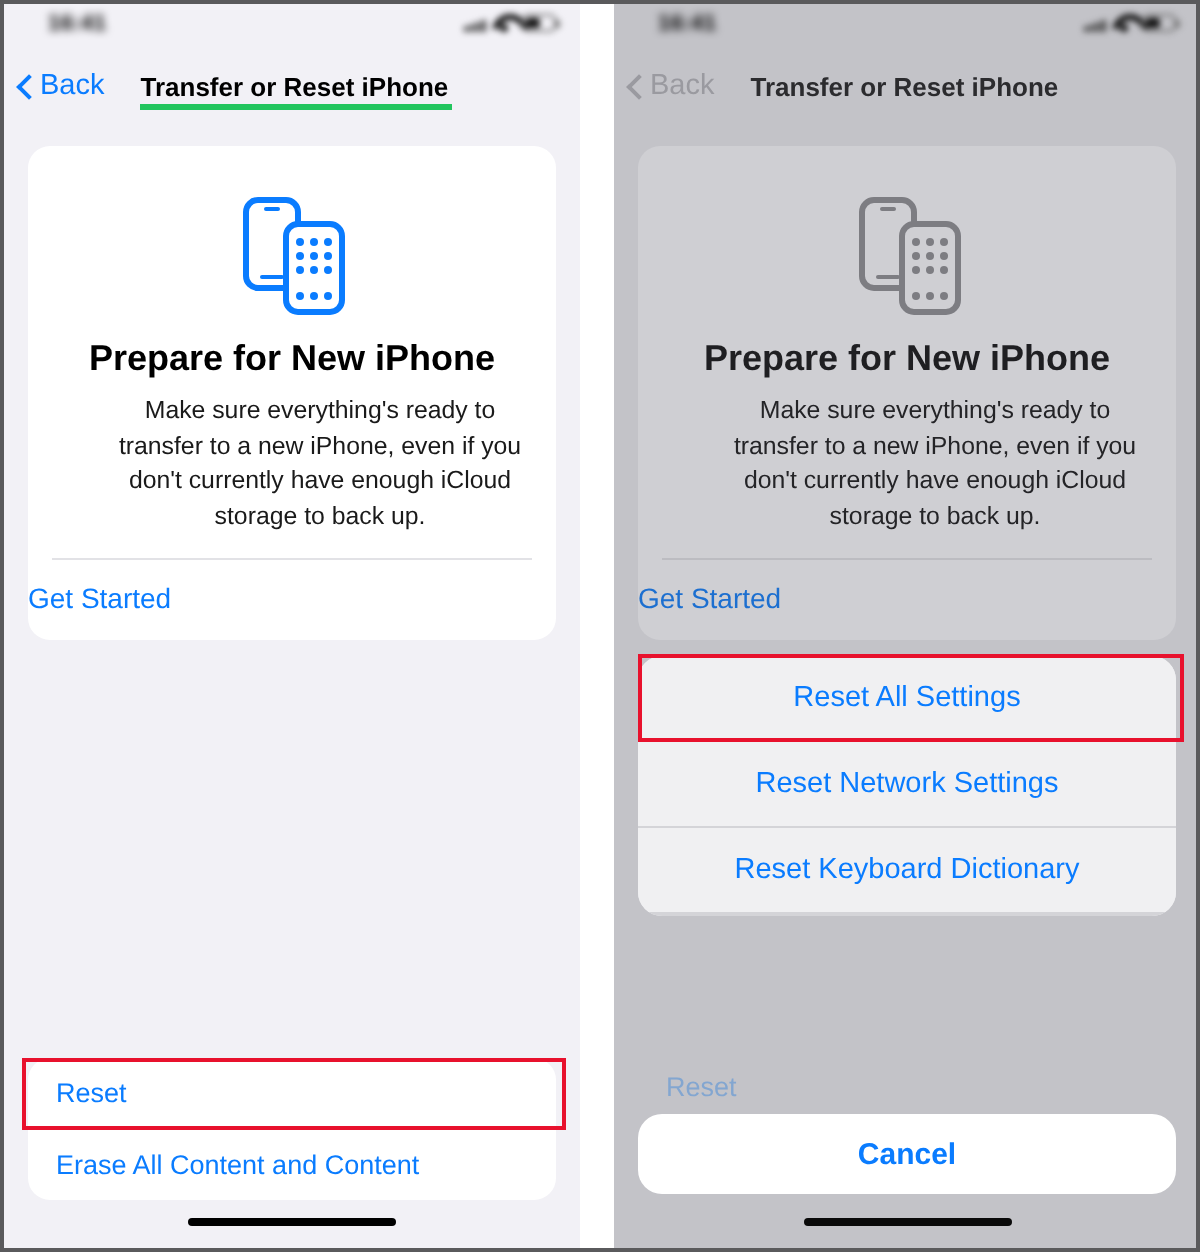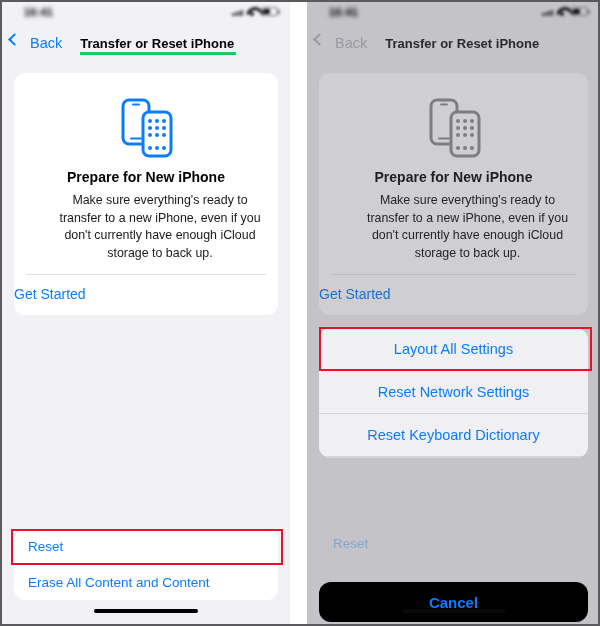--- a/index.html
+++ b/index.html
@@ -94,22 +94,22 @@
   
   .navbar {
     position: relative;
     height: 34px;
     display: flex;
     align-items: center;
     padding-left: 8px;
   }
   .back-btn {
     display: flex;
-    align-items: flex-start;
-    gap: 10px;
+    align-items: center;
+    gap: 0;
     color: #0a7cff;
   }
   .right .back-btn { color: #9a9aa0; }
   .chev {
     width: 9px; height: 9px;
     border-left: 2.2px solid currentColor;
     border-bottom: 2.2px solid currentColor;
     transform: rotate(45deg);
     margin-right: 1px;
   }
@@ -139,21 +139,21 @@
   .right .card { background: #cfcfd3; }
 
   .card-icon {
     height: 78px;
     display: flex;
     align-items: center;
     justify-content: center;
   }
   .card-title {
     text-align: center;
-    font-size: 14px;
+    font-size: 18px;
     font-weight: bold;
     color: #000;
     margin-top: 2px;
   }
   .right .card-title { color: #1f1f22; }
   .card-desc {
     text-align: center;
     font-size: 12.4px;
     line-height: 1.42;
     color: #1a1a1a;
@@ -233,29 +233,28 @@
     background: #f0f0f2;
   }
   .sheet-div { height: 1px; background: #d4d4d8; }
 
   .sheet-cancel {
     position: absolute;
     left: 12px;
     top: 555px;
     width: 269px;
     height: 40px;
-    background: #000000;
+    background: #ffffff;
     border-radius: 12px;
     display: flex;
     align-items: center;
     justify-content: center;
     font-size: 15px;
     font-weight: bold;
     color: #0a7cff;
-    margin-top: 25px;
   }
 
   
   .home-ind {
     position: absolute;
     bottom: 11px;
     left: 50%;
     transform: translateX(-50%);
     width: 104px;
     height: 4.5px;
@@ -389,21 +388,21 @@
       </div>
       <div class="card-title">Prepare for New iPhone</div>
       <div class="card-desc">Make sure everything's ready to transfer to a new iPhone, even if you don't currently have enough iCloud storage to back up.</div>
       <div class="card-divider"></div>
       <div class="card-action">Get Started</div>
     </div>
 
     <div class="sheet-ghost">Reset</div>
 
     <div class="sheet">
-      <div class="sheet-row">Layout All Settings</div>
+      <div class="sheet-row">Reset All Settings</div>
       <div class="sheet-div"></div>
       <div class="sheet-row">Reset Network Settings</div>
       <div class="sheet-div"></div>
       <div class="sheet-row">Reset Keyboard Dictionary</div>
       <div class="sheet-div"></div>
       <div class="sheet-div"></div>
     </div>
 
     <div class="sheet-cancel">Cancel</div>
 

